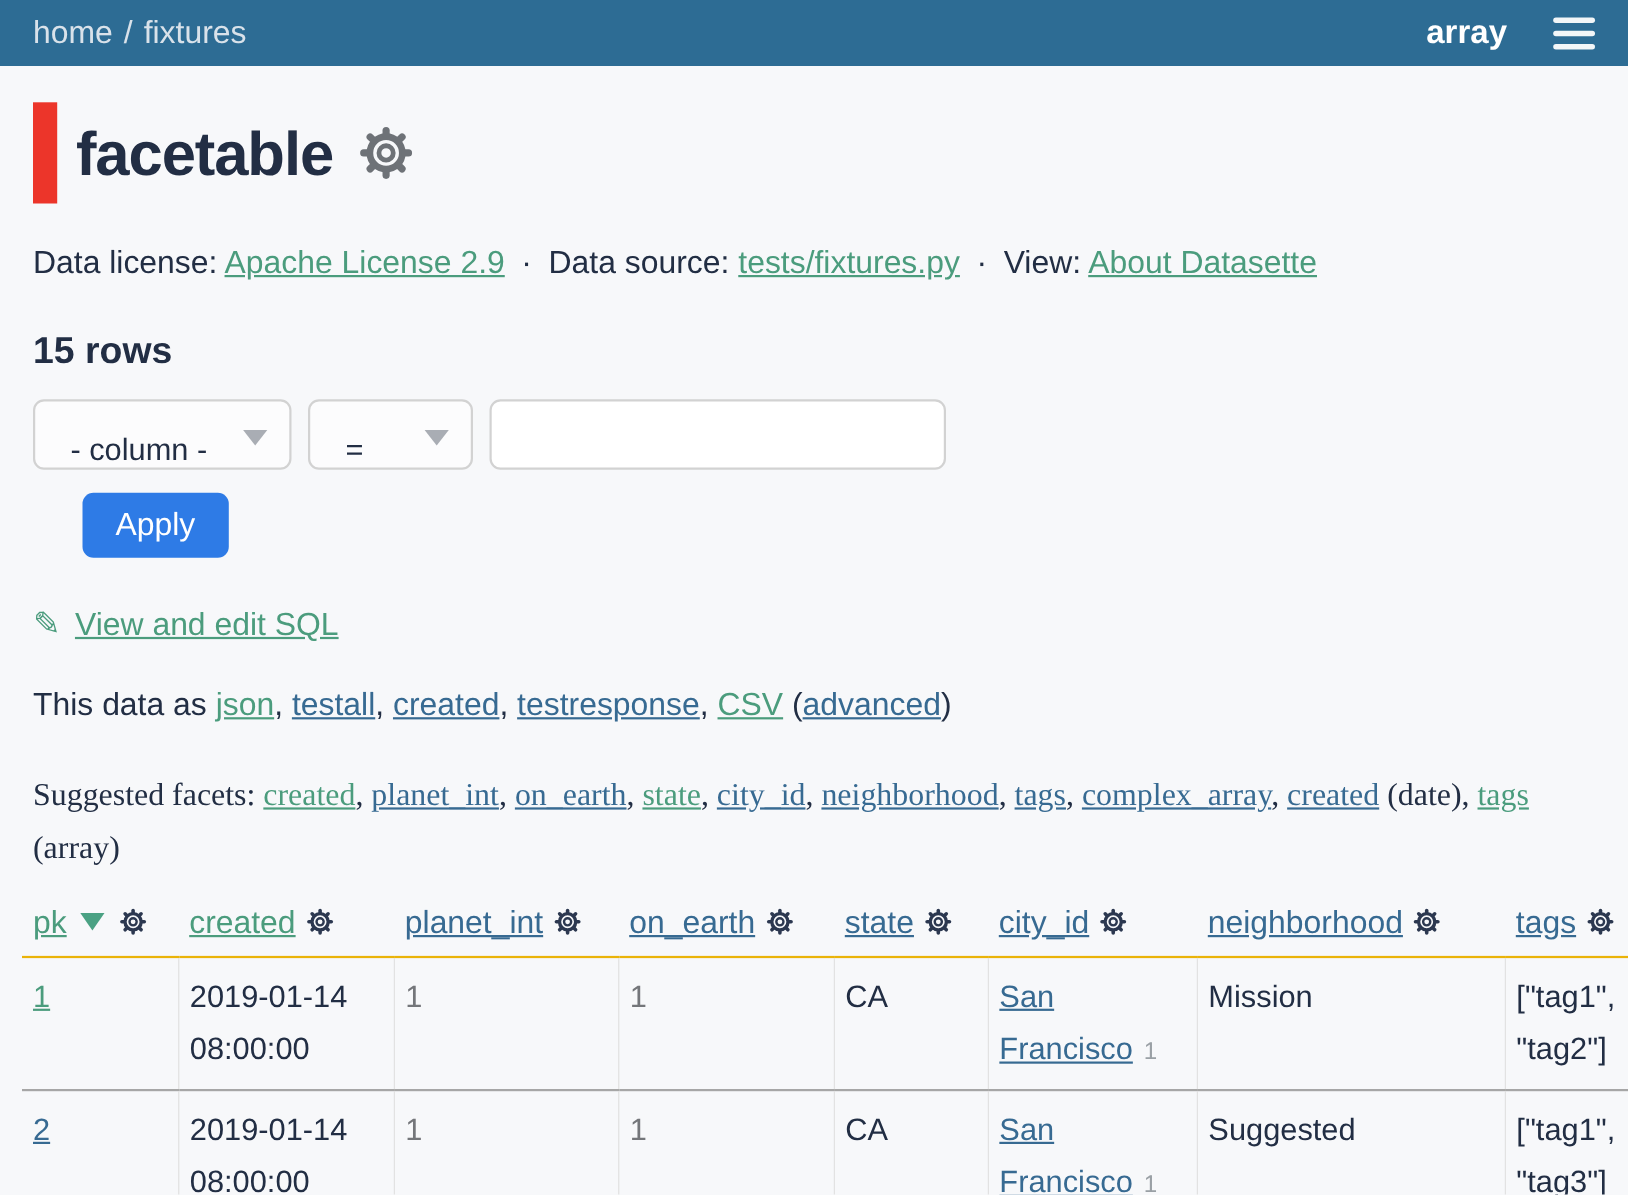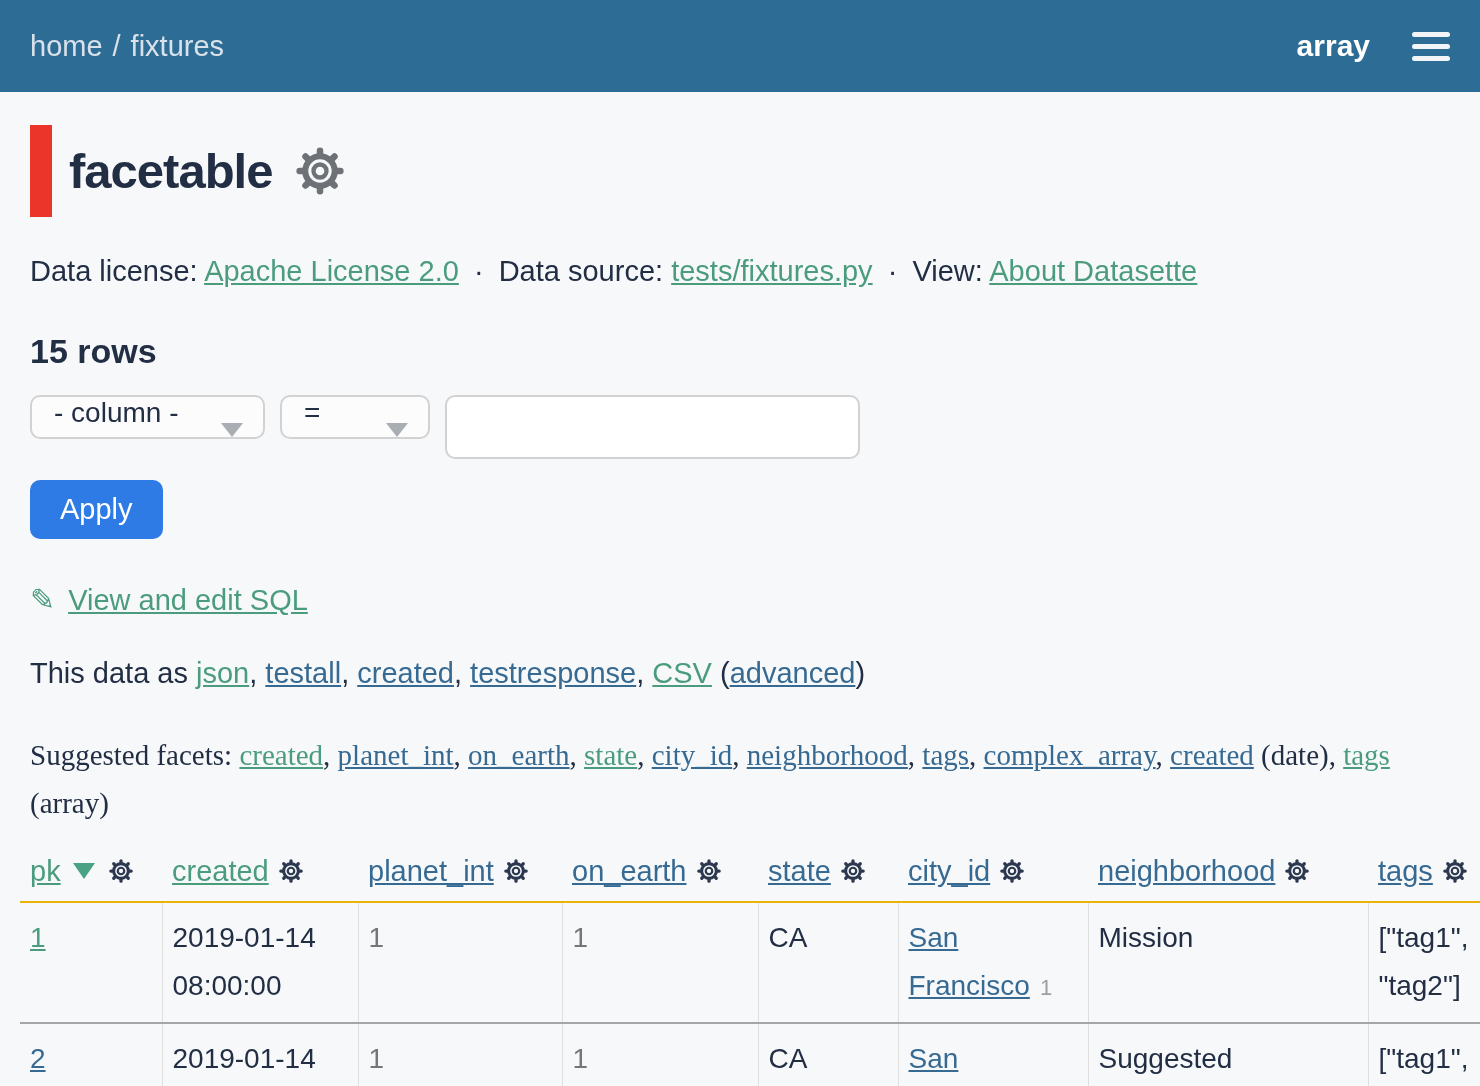--- a/index.html
+++ b/index.html
@@ -5,67 +5,68 @@
   * { box-sizing: border-box; margin: 0; padding: 0; }
   html, body { width: 1480px; height: 1086px; overflow: hidden; }
   body {
     background: #f7f8fa;
     color: #222e44;
     font-family: "Liberation Sans", "DejaVu Sans", sans-serif;
     font-size: 28px;
   }
   
   .nav {
-    height: 92px; background: #2d6c94;
+    height: 60px; background: #2d6c94;
     display: flex; align-items: center; justify-content: space-between;
     padding: 0 30px;
   }
   .crumbs { color: #d9e2ea; font-size: 29px; }
   .crumbs a { color: #d9e2ea; text-decoration: none; }
   .crumbs .sep { margin: 0 10px; }
   .nav-right { display: flex; align-items: center; }
   .nav-user { color: #ffffff; font-weight: bold; font-size: 30px; margin-right: 42px; }
   .hamburger { display: flex; flex-direction: column; gap: 7px; cursor: pointer; }
   .hamburger i { display: block; width: 38px; height: 5px; background: #f2f6f8; border-radius: 3px; }
   
   .page { padding: 0 30px; }
   .title-row { display: flex; align-items: center; margin-top: 33px; height: 92px; }
   .accent-bar { width: 22px; height: 92px; background: #ec352a; margin-right: 17px; }
-  h1 { font-size: 49px; font-weight: bold; color: #222e44; letter-spacing: -1px; }
+  h1 { font-size: 56px; font-weight: bold; color: #222e44; letter-spacing: -1px; }
   .title-cog { width: 52px; height: 52px; color: #6e7277; margin-left: 22px; }
   .cog { width: 26px; height: 26px; color: #2c3850; vertical-align: -3px; margin-left: 9px; }
   
   .meta { margin-top: 38px; font-size: 29px; }
   a.green { color: #4b9c7d; text-decoration: underline; }
   a.blue  { color: #376a92; text-decoration: underline; }
   .dot { margin: 0 7px; }
   
   h2 { margin-top: 44px; font-size: 34px; font-weight: bold; }
   .filters { display: flex; gap: 15px; margin-top: 24px; }
   .selectbox {
-    position: relative; width: 235px; height: 44px;
+    position: relative; width: 235px; height: 64px;
     border: 2px solid #d2d2d2; border-radius: 10px; background: #fcfcfd;
-    display: flex; align-items: flex-start; padding: 0 22px;
+    display: flex; align-items: flex-end; padding: 0 32px;
     font-size: 28px; cursor: pointer;
   }
   .selectbox.narrow { width: 150px; }
   .selectbox .tri {
     position: absolute; right: 20px; top: 26px; width: 0; height: 0;
     border-left: 11px solid transparent; border-right: 11px solid transparent;
     border-top: 14px solid #a9adb4;
   }
   .filter-input {
     width: 415px; height: 64px; border: 2px solid #d2d2d2; border-radius: 10px;
     background: #ffffff; font-size: 28px; padding: 0 20px;
     font-family: "Liberation Sans", "DejaVu Sans", sans-serif;
   }
   .apply-btn {
     margin-top: 21px; background: #2e7be6; color: #fff; border: none;
     border-radius: 10px; font-size: 29px; padding: 13px 30px; cursor: pointer;
     font-family: "Liberation Sans", "DejaVu Sans", sans-serif;
+    margin-left: 45px;
   }
   .sql-line { margin-top: 43px; font-size: 29px; }
   .pencil { color: #4b9c7d; margin-right: 13px; font-size: 30px; }
   .export-line { margin-top: 40px; font-size: 29px; }
   .facets-line { margin-top: 41px; font-size: 29px; line-height: 48px; max-width: 1414px; font-family: Liberation Serif, serif; }
   
   table { border-collapse: collapse; table-layout: fixed; width: 1508px; margin-top: 22px; margin-left: -10px; }
   col.c0 { width: 142px; } col.c1 { width: 196px; } col.c2 { width: 204px; }
   col.c3 { width: 196px; } col.c4 { width: 140px; } col.c5 { width: 190px; }
   col.c6 { width: 280px; } col.c7 { width: 160px; }
@@ -131,21 +132,21 @@
   <div class="title-row">
     <div class="accent-bar"></div>
     <h1>facetable</h1>
     <svg class="title-cog" viewBox="0 0 24 24">
         <use href="#gear"></use>
       </svg>
   </div>
 
   <p class="meta">
     <span>Data license:</span>
-    <a href="#" class="green">Apache License 2.0</a>
+    <a href="#" class="green">Apache License 2.9</a>
     <span class="dot">·</span>
     <span>Data source:</span>
     <a href="#" class="green">tests/fixtures.py</a>
     <span class="dot">·</span>
     <span>View:</span>
     <a href="#" class="green">About Datasette</a>
   </p>
 
   <h2>15 rows</h2>
 

